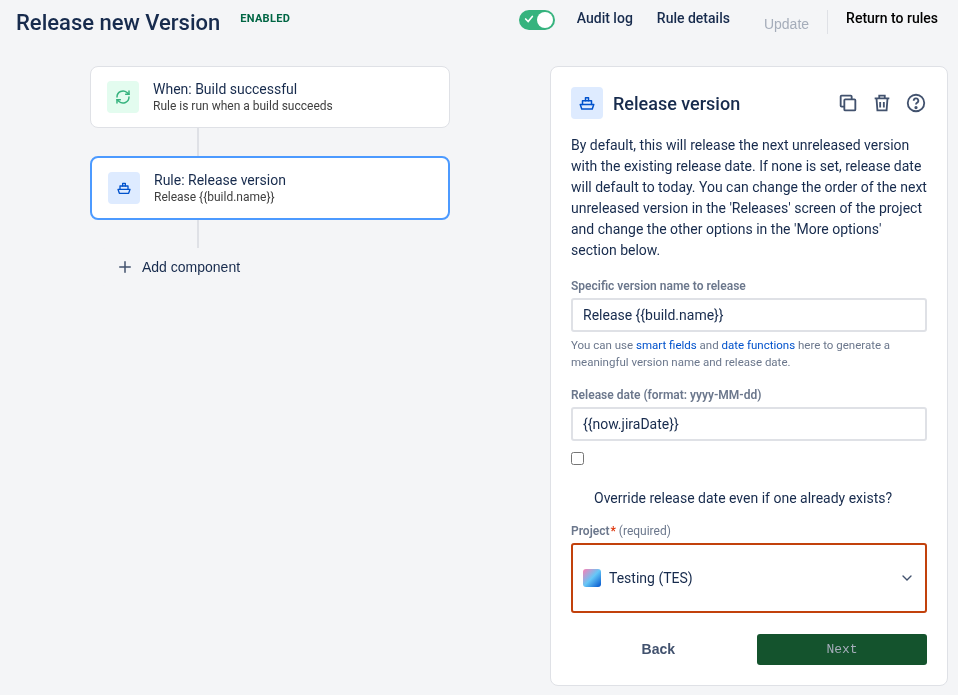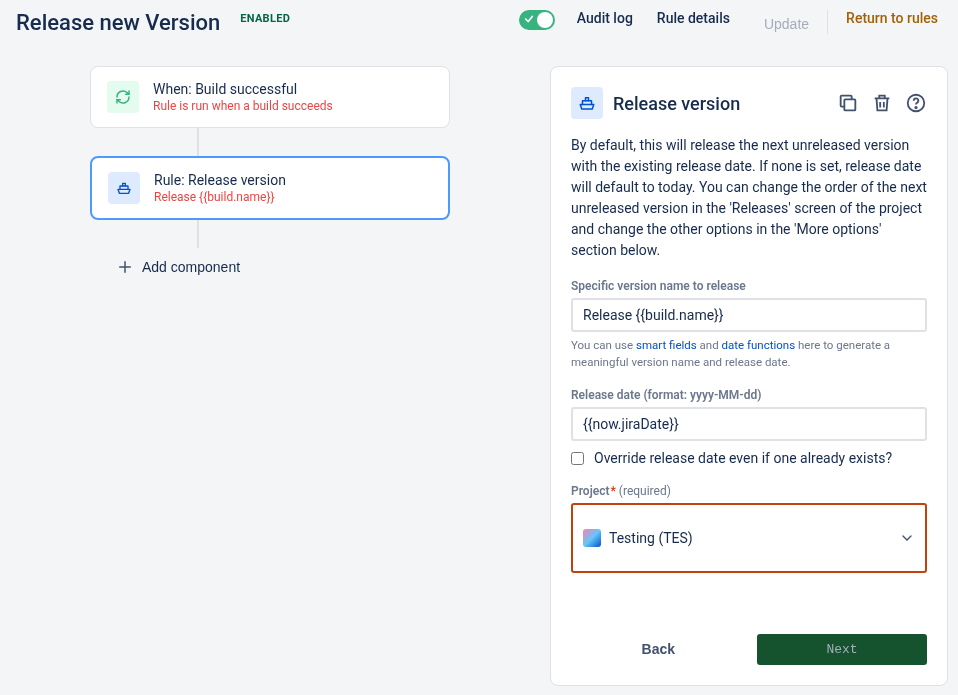--- a/index.html
+++ b/index.html
@@ -79,21 +79,21 @@
     }
     .divider-v {
       width: 1px;
       height: 24px;
       background: #dfe1e6;
       margin-right: 18px;
     }
     .return-link {
       font-size: 14px;
       font-weight: 500;
-      color: #a16207;
+      color: #000000;
       cursor: pointer;
     }
 
     
     .main {
       display: flex;
       padding: 20px 10px 0 10px;
       gap: 20px;
     }
     .canvas {
@@ -126,21 +126,21 @@
       border-radius: 4px;
       display: flex;
       align-items: center;
       justify-content: center;
       flex-shrink: 0;
     }
     .node-icon.trigger { background: #e3fcef; }
     .node-icon.action { background: #deebff; }
     .node-body { display: flex; flex-direction: column; justify-content: center; }
     .node-title { font-size: 14px; font-weight: 400; color: #172b4d; margin-bottom: 2px; }
-    .node-sub { font-size: 12px; color: #ef4444; }
+    .node-sub { font-size: 12px; color: #404040; }
     .connector {
       width: 2px;
       height: 28px;
       background: #dfe1e6;
       margin-left: -144px;
     }
     .add-btn {
       display: flex;
       align-items: center;
       gap: 8px;
@@ -224,21 +224,21 @@
       line-height: 1.5;
     }
     .form-hint a { color: #0052cc; text-decoration: none; }
     .checkbox-row {
       display: flex;
       align-items: flex-start;
       gap: 10px;
       margin-top: 8px;
     }
     .checkbox-row input { margin-top: 3px; }
-    .checkbox-row label { font-size: 14px; color: #172b4d; line-height: 1.4; }
+    .checkbox-row label { font-size: 14px; color: #172b4d; line-height: 1.4; margin-top: 40px; }
     .required-star { color: #de350b; margin-left: 1px; }
     .required-text { color: #6b778c; font-weight: 400; margin-left: 3px; font-size: 12px;}
     .select-wrap {
       border: 2px solid #c2410c;
       border-radius: 3px;
       padding: 24px 10px;
       display: flex;
       align-items: center;
       gap: 8px;
       cursor: pointer;

